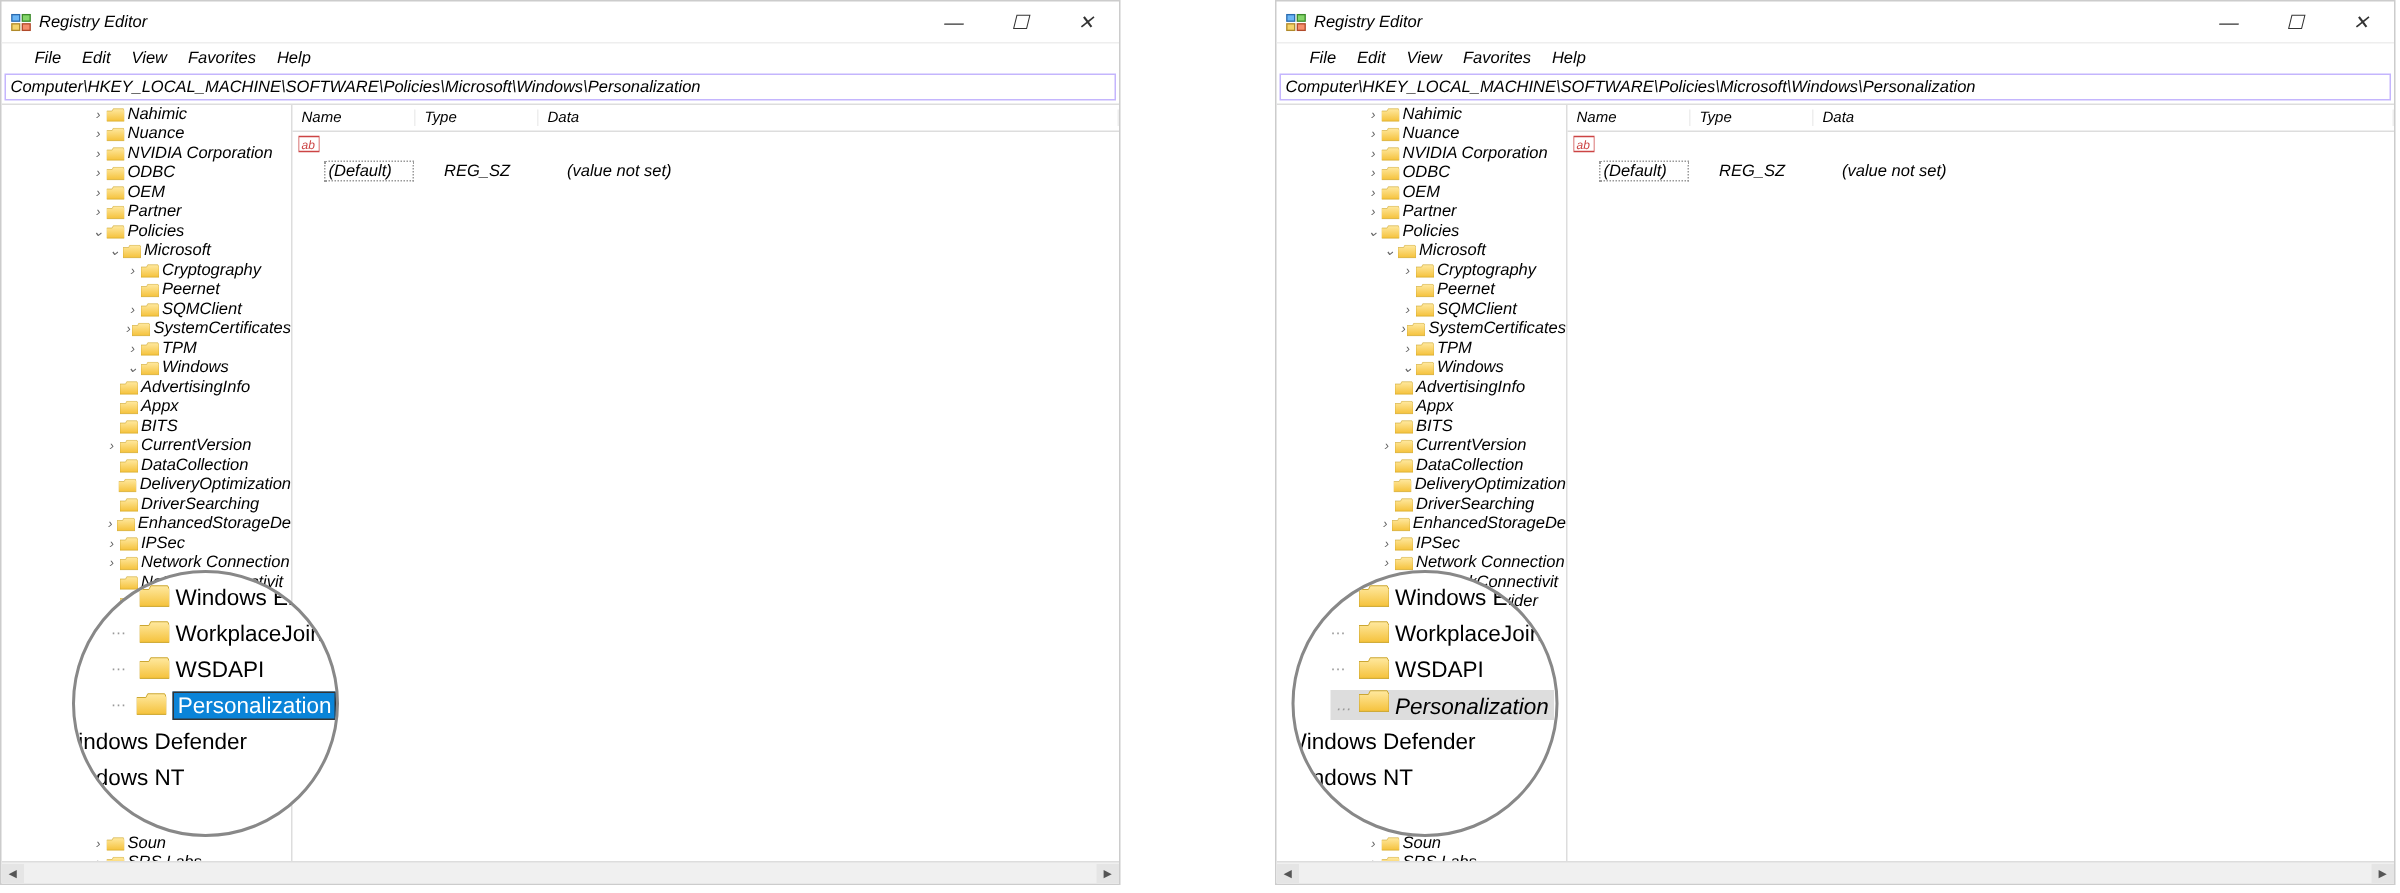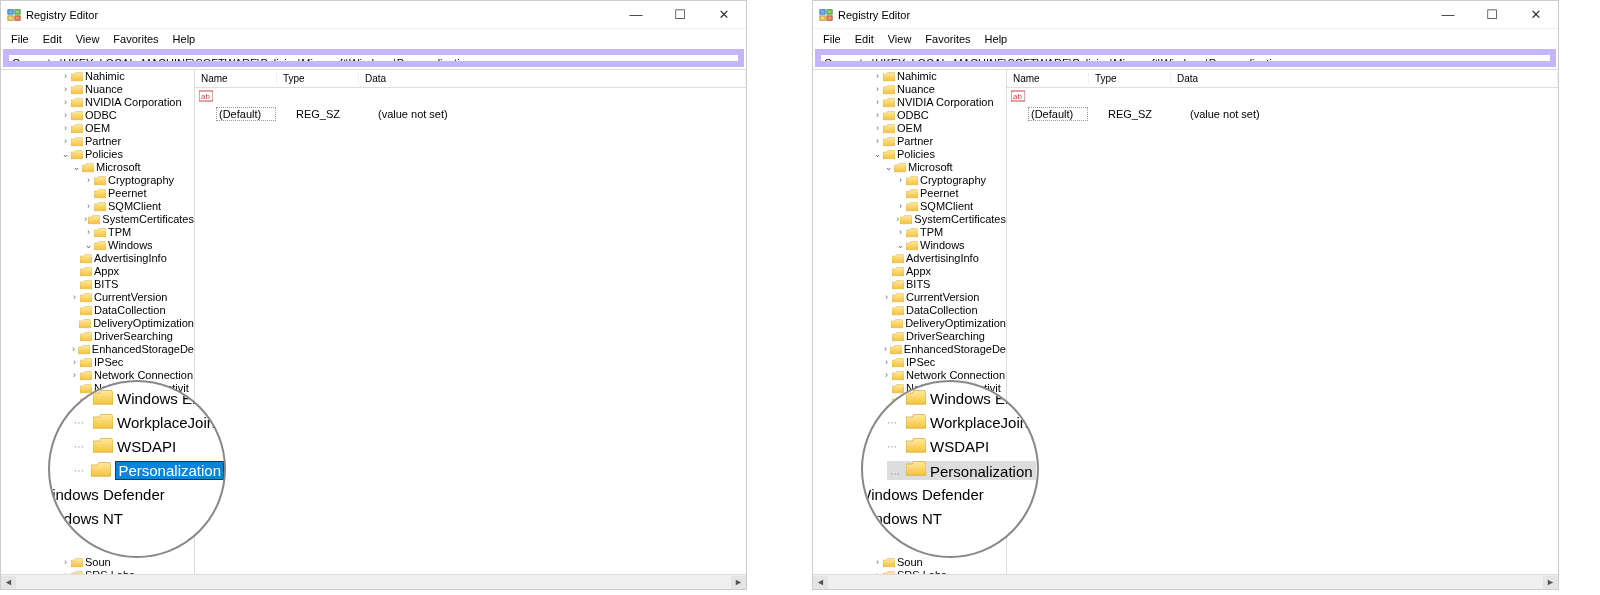--- a/index.html
+++ b/index.html
@@ -1,27 +1,27 @@
 <!DOCTYPE html>
 <html><head>
 <meta charset="utf-8">
 <style>
 * { box-sizing: border-box; margin: 0; padding: 0; }
 body { font-family: "Segoe UI", Tahoma, sans-serif; font-size: 11px; background: #fff; color: #000; width: 1600px; height: 595px; position: relative; overflow: hidden; }
-.screenshot-pair { display: flex; gap: 65px; }
+.screenshot-pair { display: flex; gap: 103px; font-style: italic; }
 .reg-window { width: 747px; height: 590px; border: 1px solid #ccc; background: #fff; position: relative; overflow: hidden; display: flex; flex-direction: column; }
 .titlebar { height: 28px; display: flex; align-items: center; justify-content: space-between; padding: 0 0 0 6px; border-bottom: 1px solid #eee; }
 .titlebar-left { display: flex; align-items: center; gap: 5px; }
 .app-icon { width: 14px; height: 14px; display: inline-block; }
 .titlebar-title { font-size: 11px; }
 .win-controls { display: flex; }
 .win-btn { width: 44px; height: 28px; display: flex; align-items: center; justify-content: center; color: #333; font-size: 13px; cursor: pointer; }
-.menubar { height: 19px; display: flex; align-items: center; gap: 2px; padding: 0 4px; font-size: 11px; }
+.menubar { height: 19px; display: flex; align-items: center; gap: 2px; padding: 0 16px; font-size: 11px; }
 .menu-item { padding: 1px 6px; cursor: pointer; }
-.addressbar { height: 18px; border: 6px solid #c4b5fd; margin: 1px 2px 2px 2px; padding: 0 3px; font-size: 11px; line-height: 16px; white-space: nowrap; overflow: hidden; }
+.addressbar { height: 18px; border: 1px solid #c4b5fd; margin: 1px 2px 2px 2px; padding: 0 3px; font-size: 11px; line-height: 16px; white-space: nowrap; overflow: hidden; }
 .main-area { flex: 1; display: flex; border-top: 1px solid #ddd; overflow: hidden; }
 .tree-pane { width: 194px; border-right: 1px solid #ddd; overflow: hidden; font-size: 11px; line-height: 13px; position: relative; white-space: nowrap; }
 .tree-inner { padding-top: 0; }
 .tree-row { display: flex; align-items: center; height: 13px; padding-left: 0; cursor: pointer; }
 .tree-row .tw { display: inline-block; width: 11px; text-align: center; color: #666; font-size: 9px; }
 .tree-row .fld { width: 12px; height: 10px; display: inline-block; margin-right: 2px; }
 .tree-row .lbl { white-space: nowrap; }
 .fld svg { width: 12px; height: 10px; vertical-align: top; }
 .values-pane { flex: 1; display: flex; flex-direction: column; }
 .col-headers { height: 18px; display: flex; align-items: center; border-bottom: 1px solid #ddd; font-size: 10px; }
@@ -40,21 +40,21 @@
 .zoom-circle { position: absolute; width: 178px; height: 178px; border: 2px solid #888; border-radius: 50%; background: #fff; overflow: hidden; z-index: 10; top: 380px; }
 .zoom-circle.left { left: 48px; }
 .zoom-circle.right { left: 861px; }
 .zoom-rows { position: absolute; top: 4px; left: 0; right: 0; }
 .zoom-row { display: flex; align-items: center; height: 24px; font-size: 15px; padding-left: 4px; margin-left: 20px; }
 .zoom-row .zfld { width: 20px; height: 16px; display: inline-block; margin: 0 4px 0 0; }
 .zoom-row .zfld svg { width: 20px; height: 16px; }
 .zoom-row .zdots { display: inline-block; color: #999; font-size: 10px; letter-spacing: -1px; margin-right: 1px; width: 18px; }
 .zoom-row .zlbl { }
 .zoom-row.edit .zlbl { background: #0a84d8; color: #fff; padding: 0 2px; border: 1px solid #333; }
-.zoom-row.sel .zwrap { background: #ddd; padding: 0 3px; }
+.zoom-row.sel .zwrap { background: #ddd; padding: 0 3px; font-style: italic; }
 .zoom-row.sel .zfld { margin-left: -3px; }
 .ind-L { padding-left: 4px; }
 .ind2 { padding-left: 59px; }
 .ind3 { padding-left: 70px; }
 .ind4 { padding-left: 82px; }
 .ind5 { padding-left: 68px; }
 </style>
 </head>
 <body>
 

